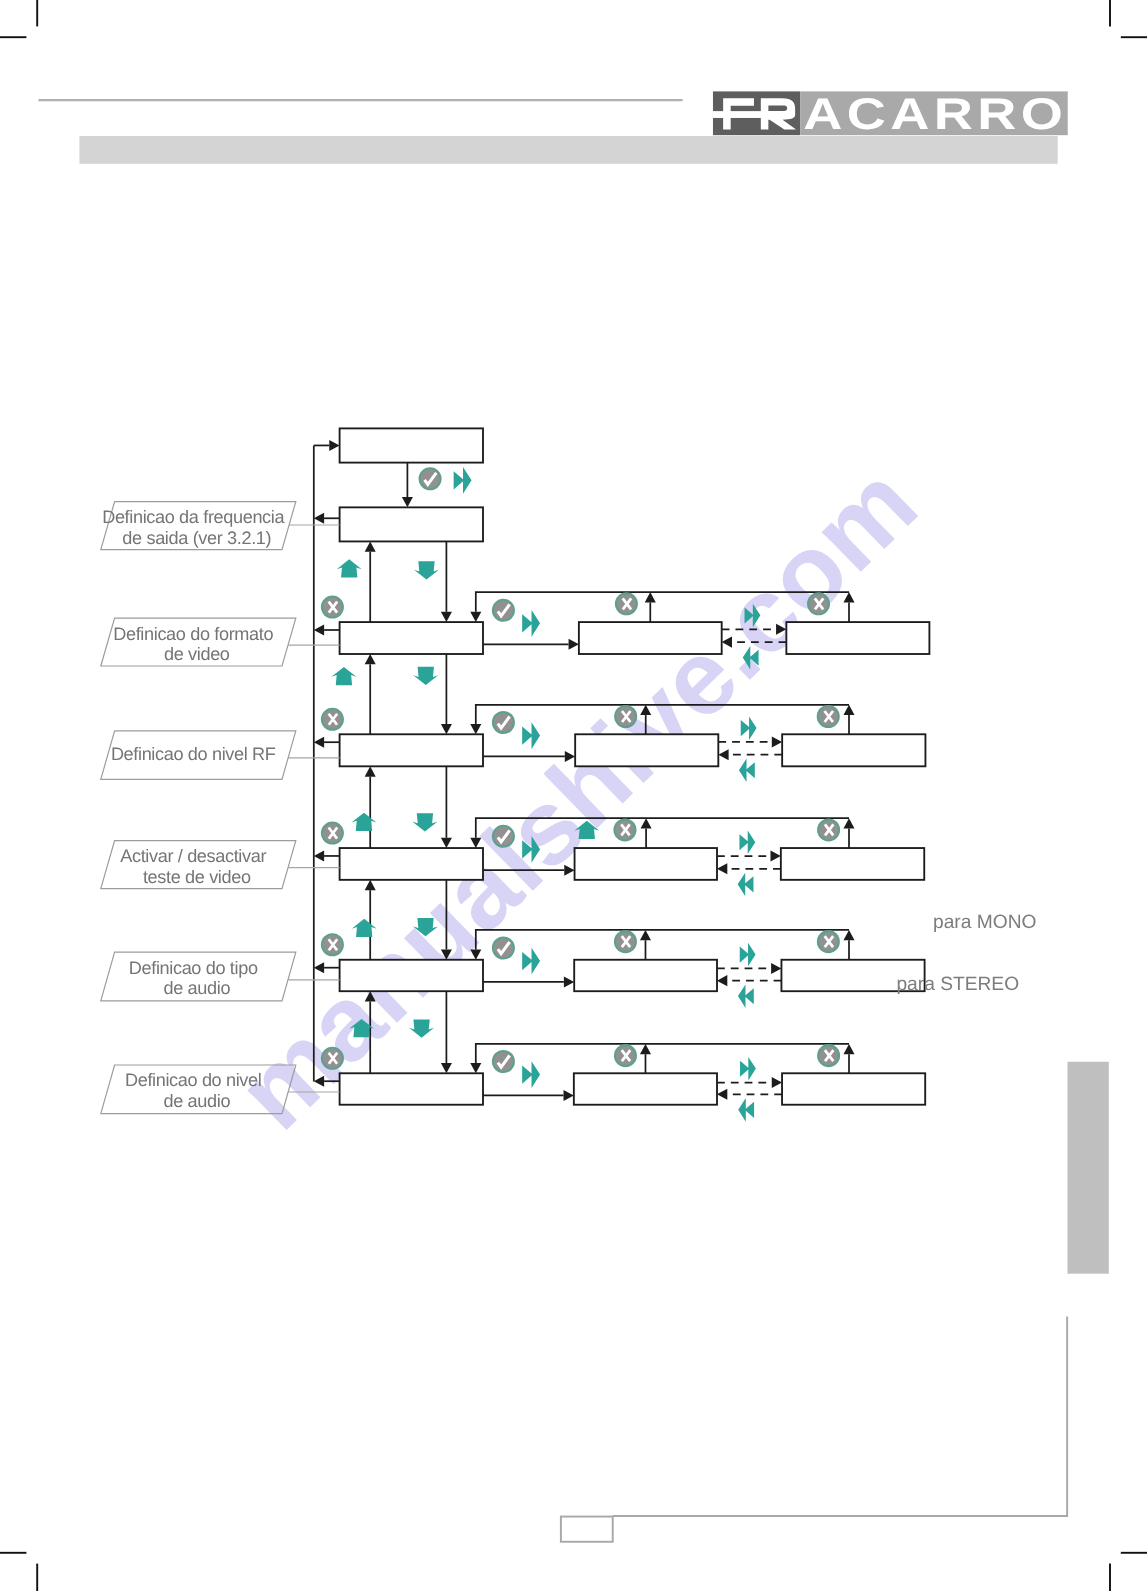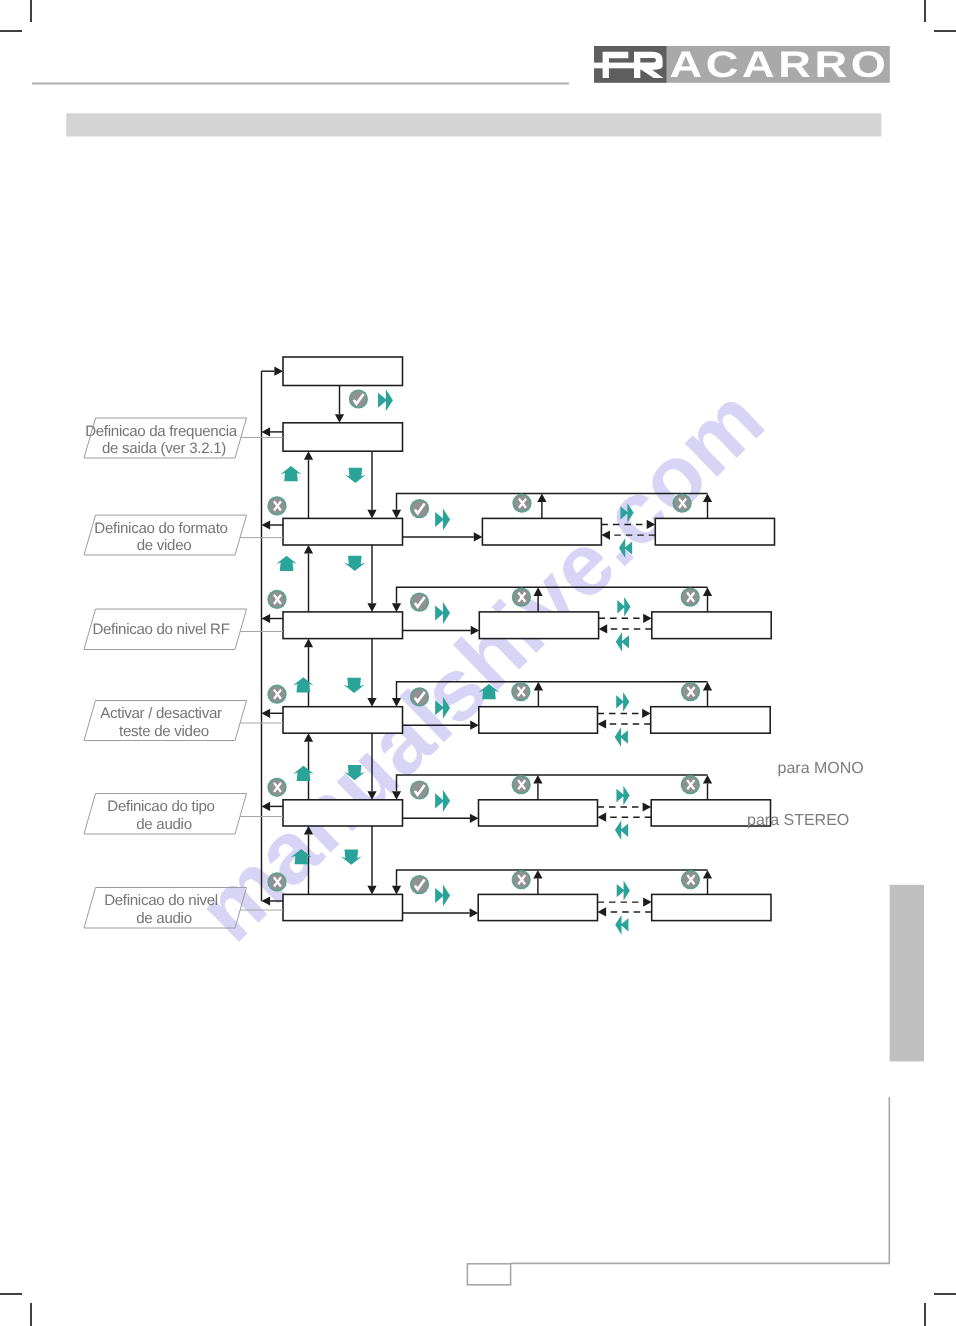--- a/index.html
+++ b/index.html
@@ -14,21 +14,21 @@
 .ic-fill{fill:#919191;}
 .ic-mark{fill:none;stroke:#fff;stroke-width:2.55;stroke-linecap:butt;stroke-linejoin:miter;}
 .ic-mark2{fill:none;stroke:#fff;stroke-width:2.25;stroke-linecap:butt;}
 .teal{fill:#2aa398;}
 .plabel{fill:none;stroke:#9c9c9c;stroke-width:1.0;}
 .leader{stroke:#a6a6a6;stroke-width:1.0;}
 .pll{fill:#757575;font-size:15.1px;letter-spacing:-0.3px;font-family:"Liberation Sans",sans-serif;-webkit-font-smoothing:antialiased;}
 svg text{-webkit-font-smoothing:antialiased;}
 .note{position:absolute;color:#7d7d7d;font-size:16px;white-space:nowrap;}
 
-.logo{position:absolute;left:594px;top:46px;width:295.8px;height:51px;}
+.logo{position:absolute;left:594px;top:76px;width:295.8px;height:51px;}
 .wm{position:absolute;color:#d7d4f5;font-size:88px;font-weight:700;letter-spacing:0.5px;white-space:nowrap;transform:rotate(-44.2deg);transform-origin:0 0;}
 </style>
 </head>
 <body>
 
 <div class="page">
 
   <svg class="layer" viewBox="0 0 956 1326">
     <g stroke="#111" stroke-width="1.6" fill="none">
       <line x1="31" y1="0" x2="31" y2="22"></line>

